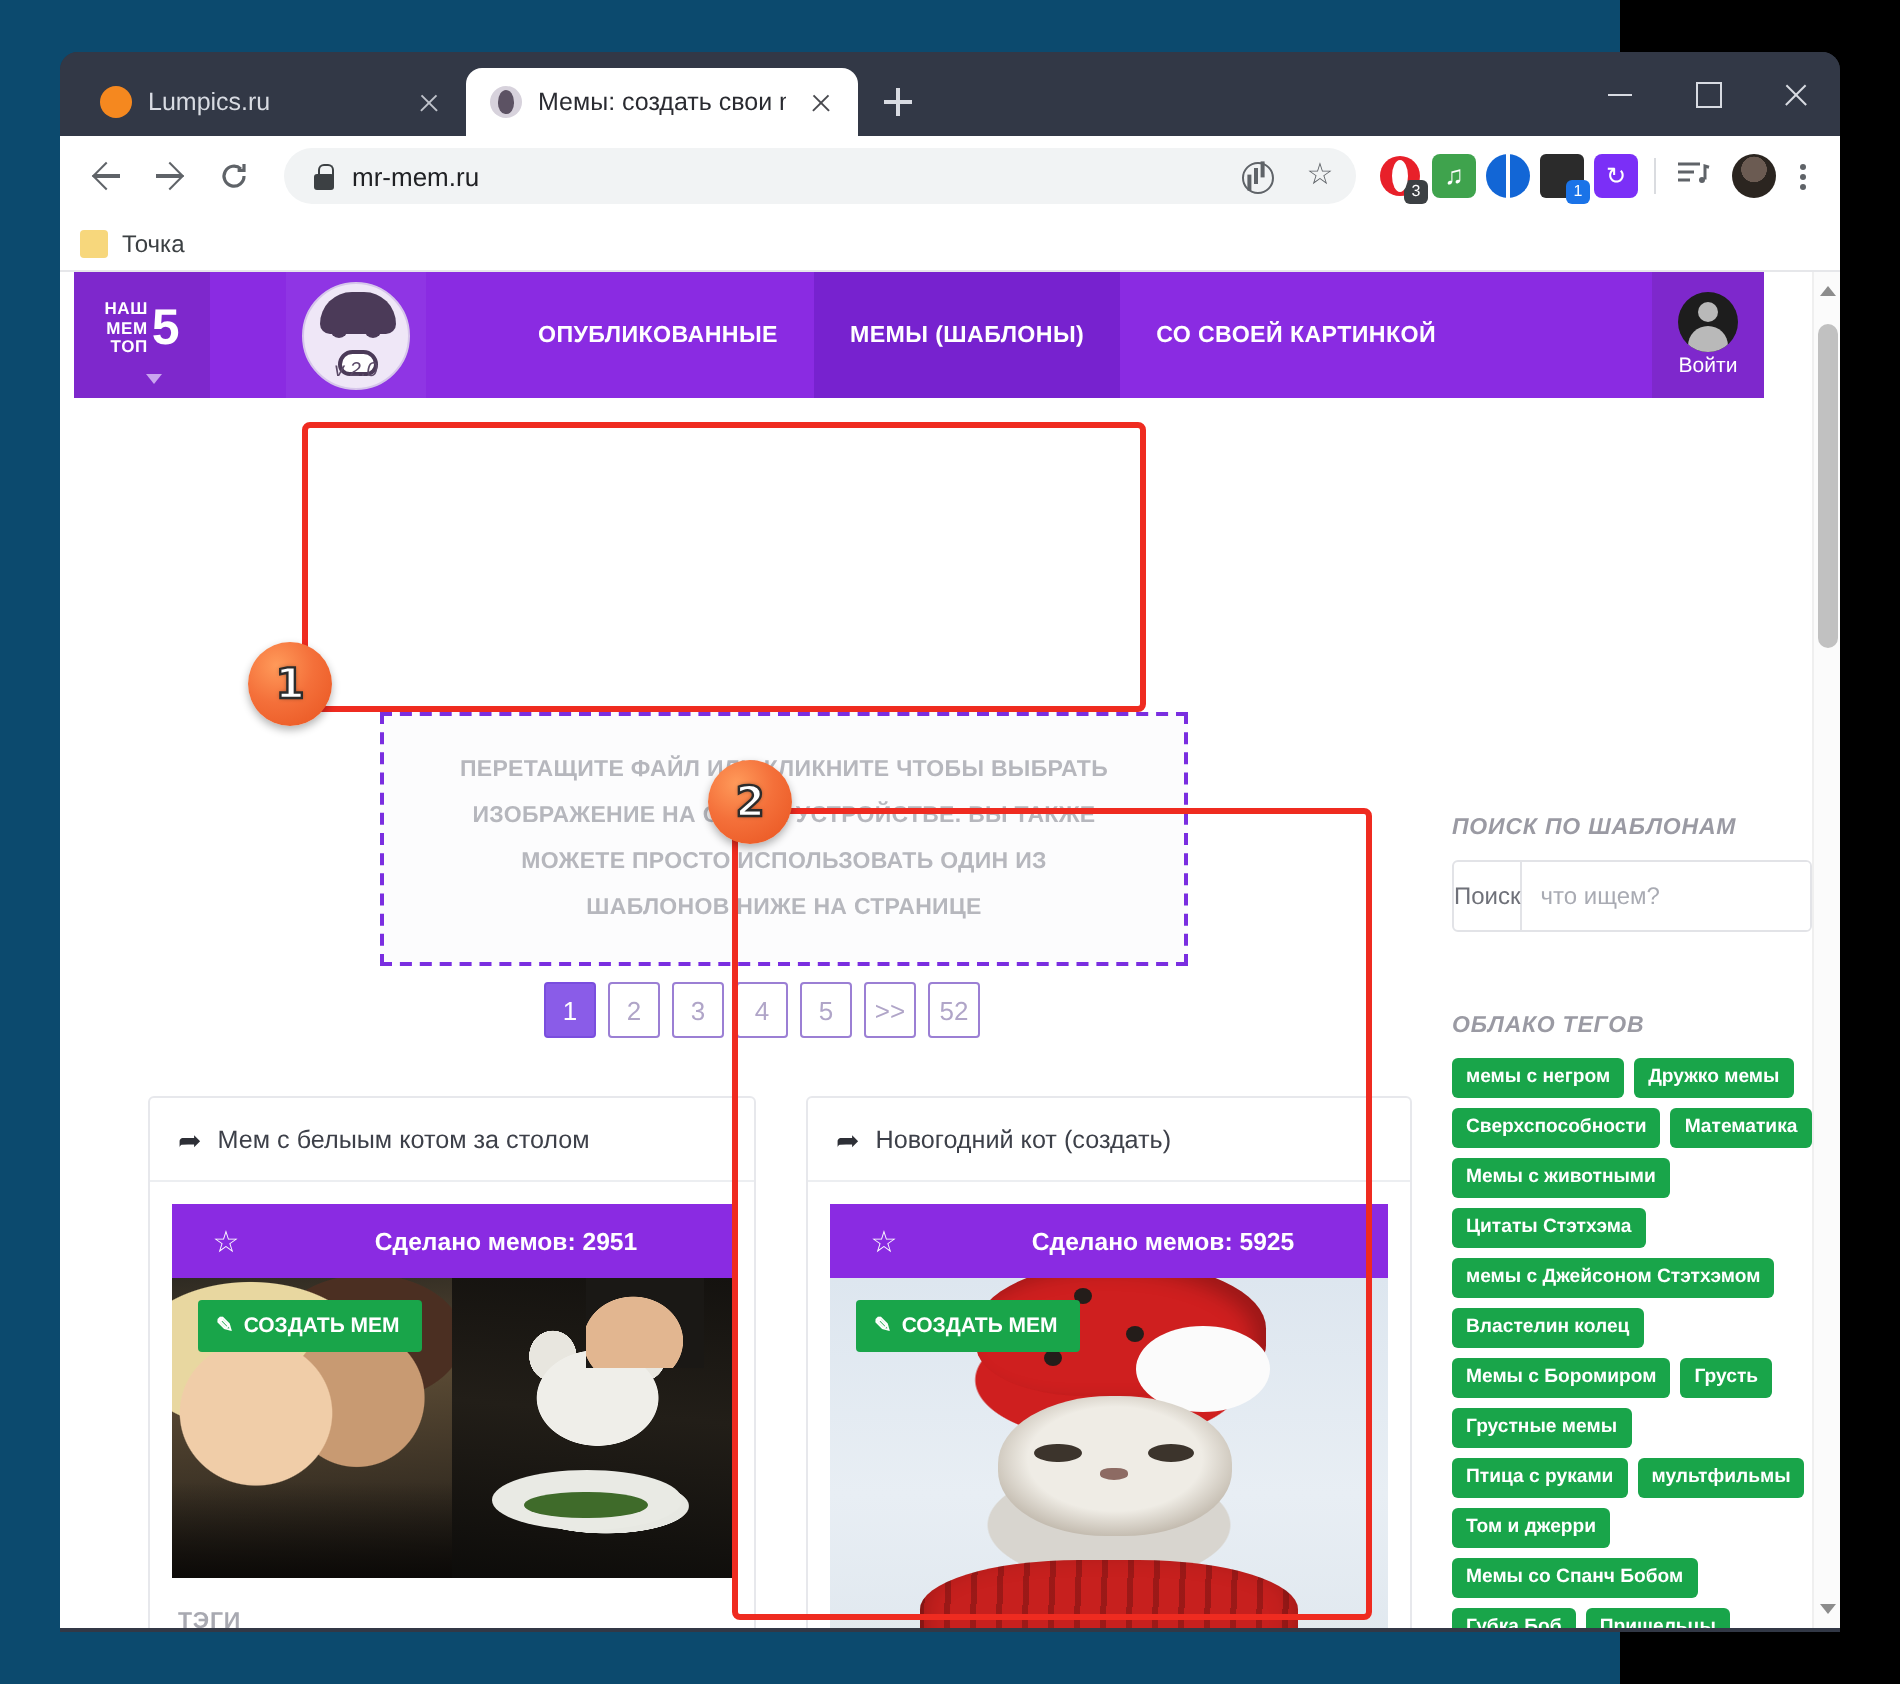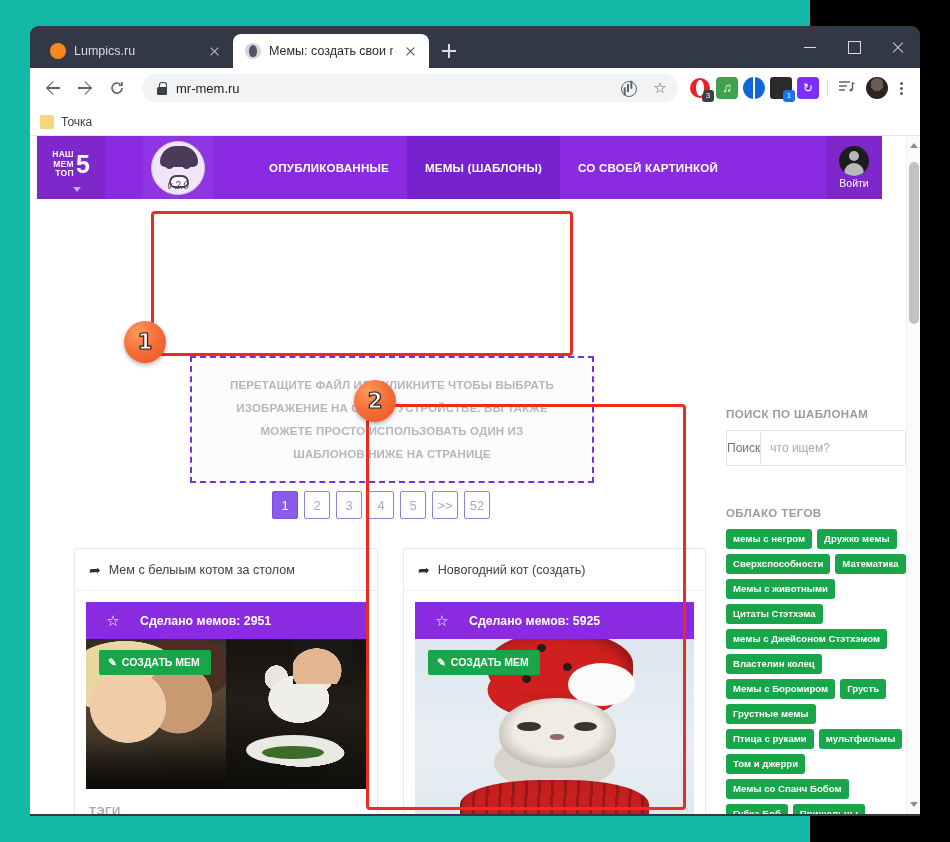--- a/index.html
+++ b/index.html
@@ -5,21 +5,21 @@
   * { box-sizing: border-box; margin: 0; padding: 0; }
   html, body {
     width: 950px; height: 842px;
     background: #000;
     font-family: "Liberation Sans", sans-serif;
     overflow: hidden;
   }
   #root {
     position: relative;
     width: 810px; height: 842px;
-    background: #14b8a6;
+    background: #0c4a6e;
   }
 
   
   .browser {
     position: absolute;
     left: 30px; top: 26px;
     width: 890px; height: 790px;
     background: #323846;
     border-radius: 9px 9px 0 0;
     overflow: hidden;
@@ -370,21 +370,21 @@
     display: flex; align-items: center; justify-content: center;
     font-size: 13px; color: #b0a5c8;
     background: #fff;
   }
   .pg.active { background: #8a5ce8; color: #fff; border-color: #7a4ede; }
 
   
   .rightcol { position: absolute; left: 696px; top: 272px; width: 180px; }
   .rc-title {
     font-size: 11.5px; font-weight: bold; color: #9a9aa3;
-    letter-spacing: .4px; margin-bottom: 10px;
+    letter-spacing: .4px; margin-bottom: 10px; font-style: italic;
   }
   .searchbox {
     display: flex; height: 36px;
     border: 1px solid #e2e3e7; border-radius: 3px;
     overflow: hidden; background: #fff;
   }
   .searchbox .lab {
     width: 58px; display: flex; align-items: center; justify-content: center;
     font-size: 12px; color: #6f7179;
     border-right: 1px solid #e2e3e7;
@@ -431,21 +431,21 @@
   .card-title { font-size: 12.6px; color: #3d4049; }
   .card-bar {
     margin: 11px 11px 0;
     height: 37px;
     background: #8a2be2;
     display: flex; align-items: center;
     position: relative;
   }
   .card-bar .fav { width: 54px; text-align: center; font-size: 15px; color: #fff; }
   .card-bar .count {
-    flex: 1 1 auto; text-align: left;
+    flex: 1 1 auto; text-align: center;
     font-size: 12.3px; font-weight: bold; color: #fff;
   }
   .card-img { margin: 0 11px; position: relative; overflow: hidden; }
   .card.left .card-img { height: 150px; }
   .card.right .card-img { height: 196px; }
   .mk-btn {
     position: absolute; left: 13px; top: 11px;
     background: #19a54a; color: #fff;
     font-size: 10.5px; font-weight: bold;
     padding: 6px 11px 7px 9px;

